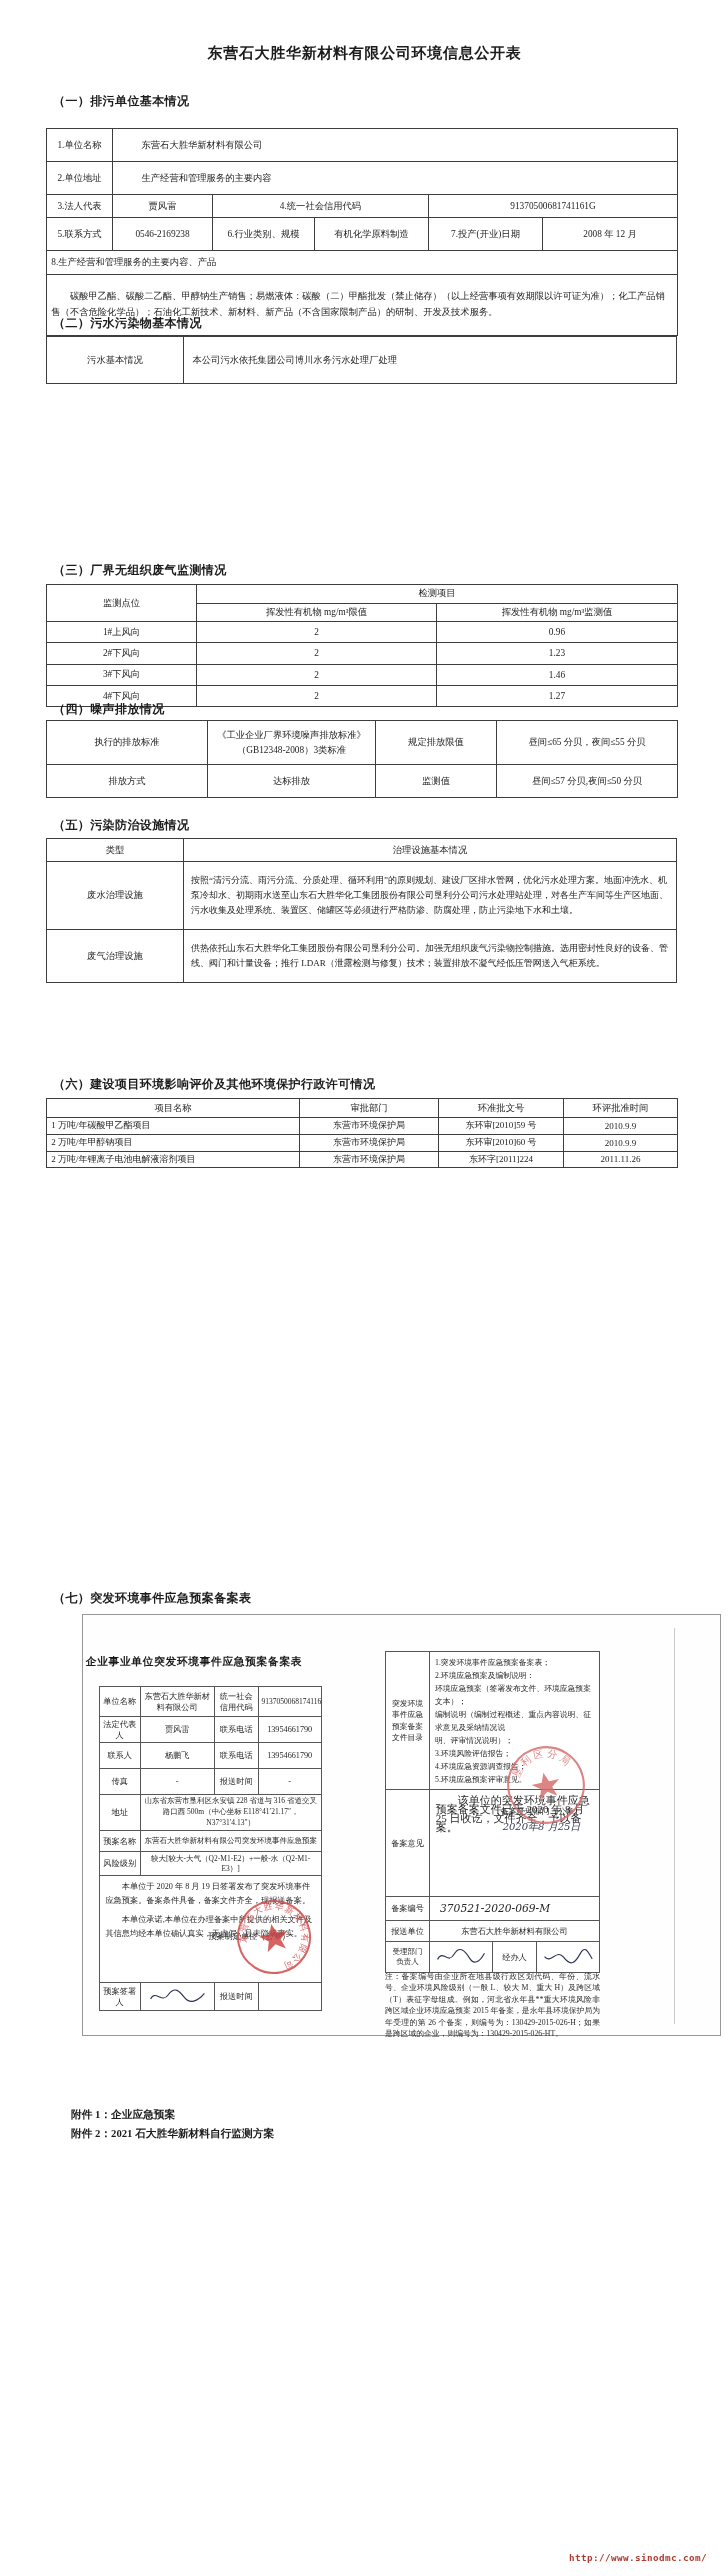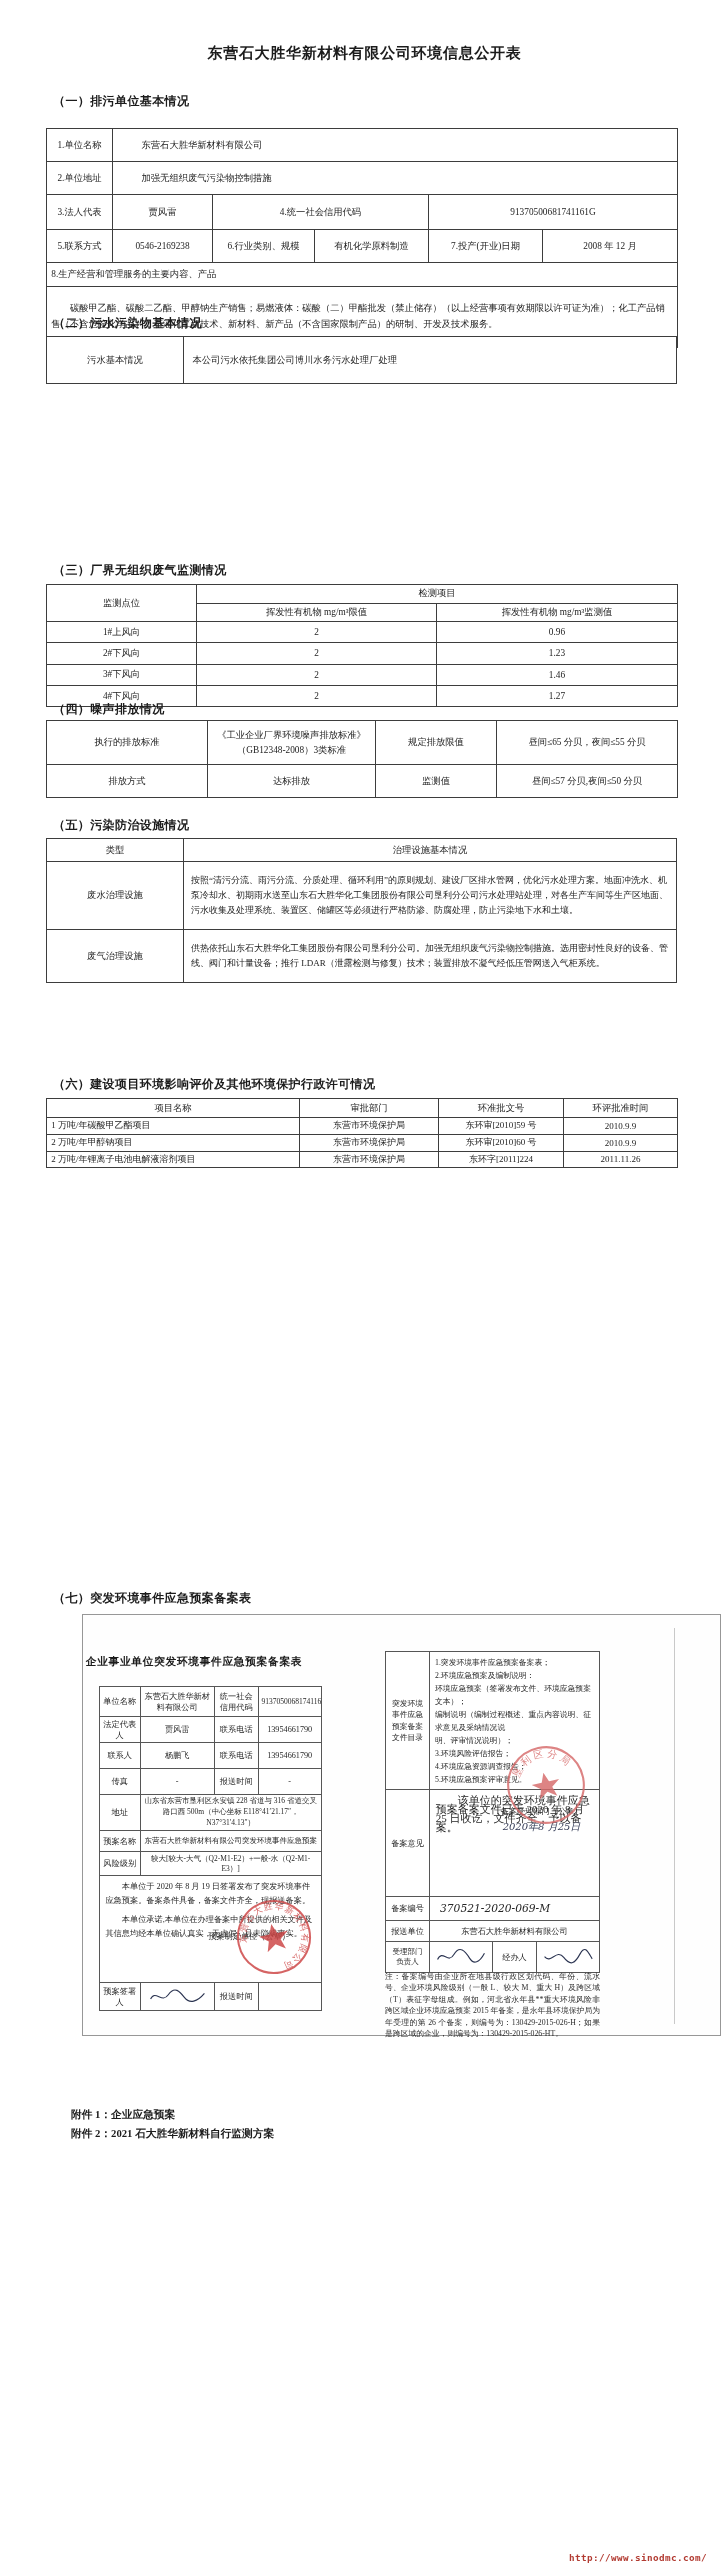--- a/index.html
+++ b/index.html
@@ -48,23 +48,23 @@
       <col style="width:114px">
       <col style="width:135px">
     </colgroup>
   <tbody>
       <tr style="height:33px">
     <td>1.单位名称</td>
     <td colspan="5" class="tl" style="padding-left:28.5px">东营石大胜华新材料有限公司</td>
   </tr>
   <tr style="height:33px">
     <td>2.单位地址</td>
-    <td colspan="5" class="tl" style="padding-left:28.5px">加强无组织废气污染物控制措施</td>
-  </tr>
-  <tr style="height:35px">
+    <td colspan="5" class="tl" style="padding-left:28.5px">生产经营和管理服务的主要内容</td>
+  </tr>
+  <tr style="height:23px">
     <td>3.法人代表</td>
     <td>贾风雷</td>
     <td colspan="2">4.统一社会信用代码</td>
     <td colspan="2">91370500681741161G</td>
   </tr>
   <tr style="height:33px">
     <td>5.联系方式</td>
     <td>0546-2169238</td>
     <td>6.行业类别、规模</td>
     <td>有机化学原料制造</td>

